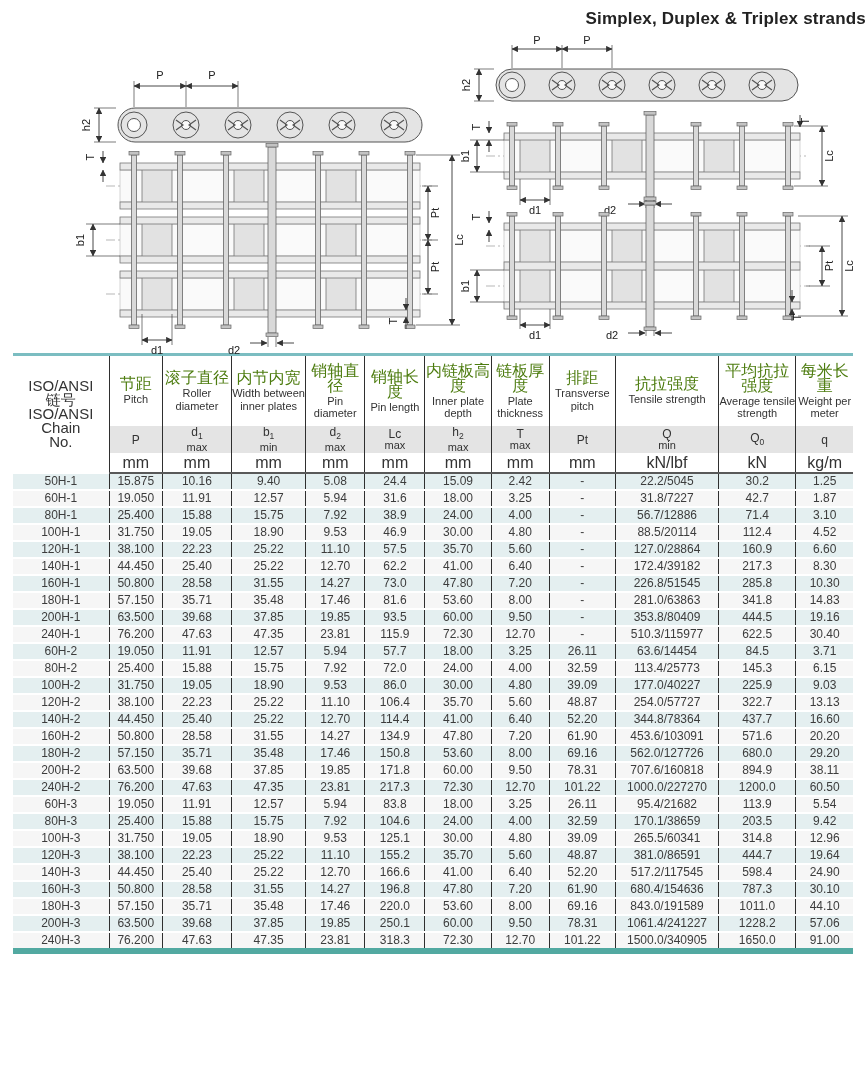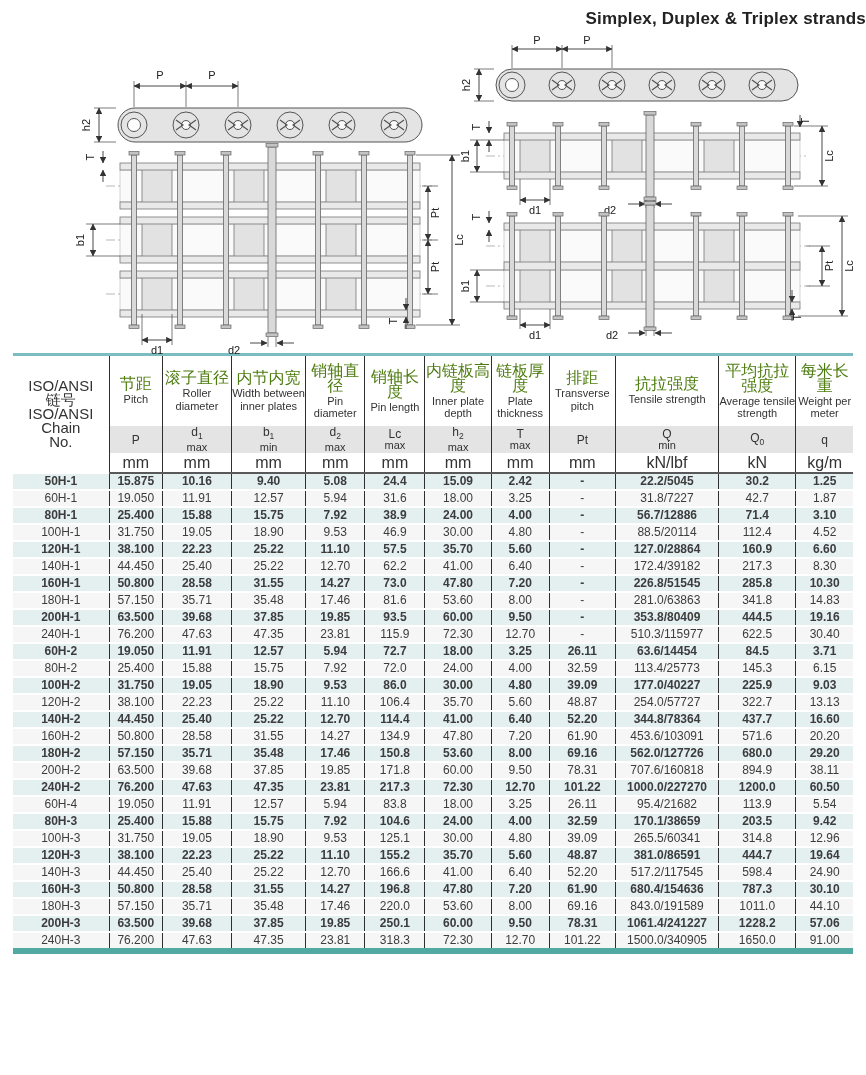--- a/index.html
+++ b/index.html
@@ -27,21 +27,21 @@
   tr.names-row th{height:70px;font-weight:normal;background:#fff;}
   tr.names-row .cn{font-size:16px;line-height:15px;color:#4d7c0f;}
   tr.names-row .en{font-size:11px;line-height:12.5px;color:#333;margin-top:2px;}
   th.chaincol div{font-size:15px;line-height:14px;color:#333;}
   tr.sym-row td{height:26px;background:#e4e4e4;font-size:12px;line-height:12px;color:#333;}
   tr.sym-row .qual{font-size:11px;line-height:11px;}
   tr.sym-row sub{font-size:8.5px;}
   tr.unit-row td{height:19px;background:#fff;font-size:16px;color:#333;border-bottom:2px solid #595959;text-align:center;}
   tbody td{font-size:12px;line-height:15px;padding:2px 1px;border-top:2px solid #fff;color:#3c3c3c;}
   tbody tr{background:#f6f6f6;}
-  tbody tr.teal{background:#e4eff0;font-weight:bold;}
+  tbody tr.teal{background:#e4eff0;}
 </style>
 </head>
 <body>
 
 <h1 class="title">Simplex, Duplex &amp; Triplex strands</h1>
 
 <div class="diagrams">
 
   <svg class="diag diag-left" width="400" height="300" viewBox="0 0 400 300">
     <defs>
@@ -554,21 +554,21 @@
           <td>510.3/115977</td>
           <td>622.5</td>
           <td>30.40</td>
         </tr>
         <tr class="teal">
           <td>60H-2</td>
           <td>19.050</td>
           <td>11.91</td>
           <td>12.57</td>
           <td>5.94</td>
-          <td>72.7</td>
+          <td>57.7</td>
           <td>18.00</td>
           <td>3.25</td>
           <td>26.11</td>
           <td>63.6/14454</td>
           <td>84.5</td>
           <td>3.71</td>
         </tr>
         <tr>
           <td>80H-2</td>
           <td>25.400</td>
@@ -675,21 +675,21 @@
           <td>23.81</td>
           <td>217.3</td>
           <td>72.30</td>
           <td>12.70</td>
           <td>101.22</td>
           <td>1000.0/227270</td>
           <td>1200.0</td>
           <td>60.50</td>
         </tr>
         <tr>
-          <td>60H-4</td>
+          <td>60H-3</td>
           <td>19.050</td>
           <td>11.91</td>
           <td>12.57</td>
           <td>5.94</td>
           <td>83.8</td>
           <td>18.00</td>
           <td>3.25</td>
           <td>26.11</td>
           <td>95.4/21682</td>
           <td>113.9</td>

